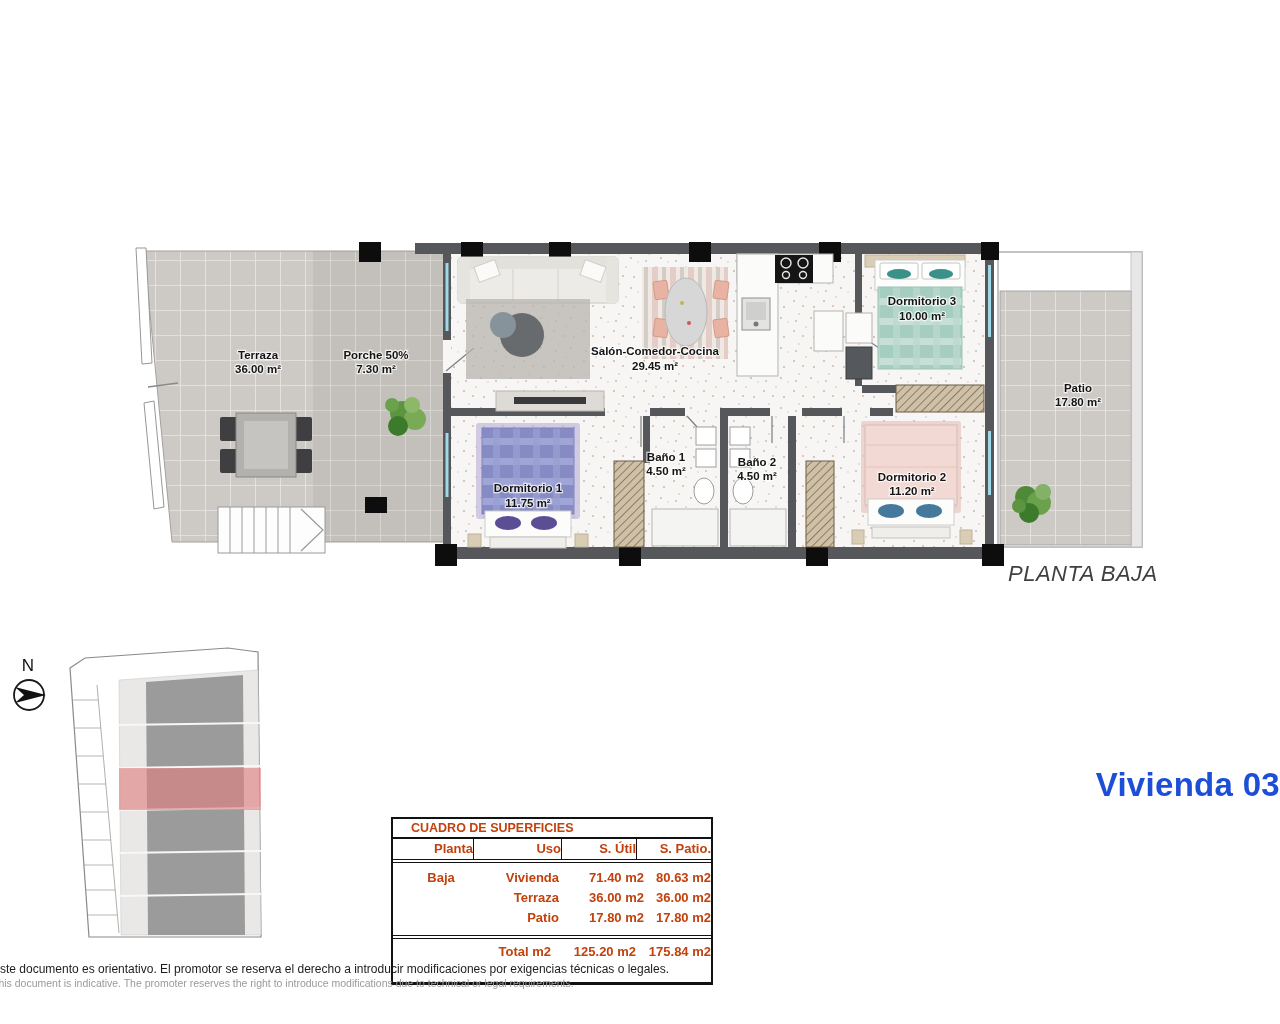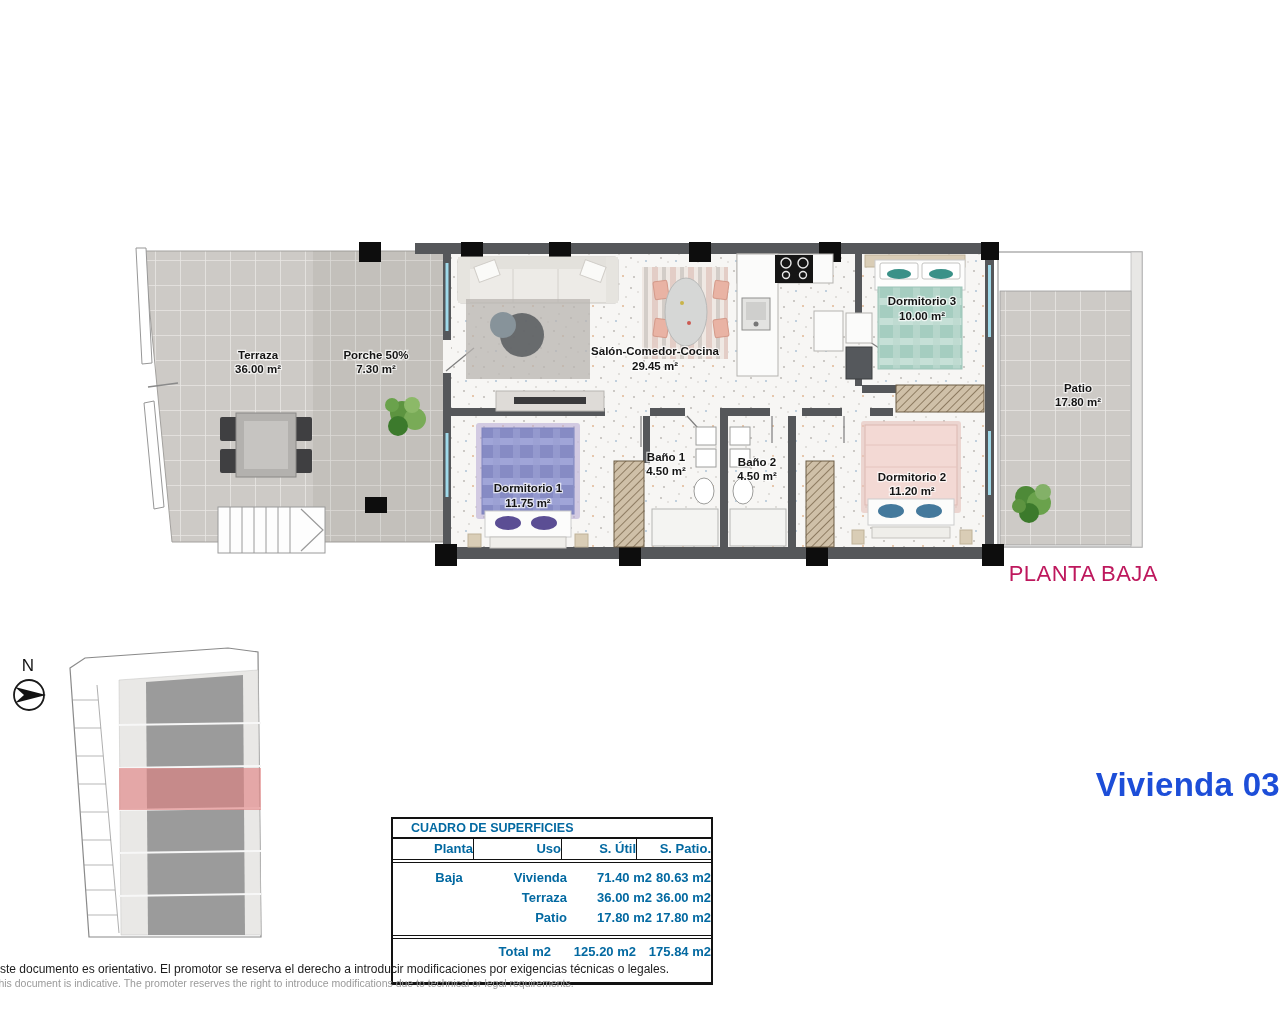--- a/index.html
+++ b/index.html
@@ -5,35 +5,35 @@
   html,body{margin:0;padding:0;background:#ffffff;width:1280px;height:1024px;
     overflow:hidden;font-family:"Liberation Sans",sans-serif;position:relative;}
   .abs{position:absolute;}
   
   svg text{font-family:"Liberation Sans",sans-serif;fill:#141414;text-anchor:middle;
     paint-order:stroke;stroke:rgba(255,255,255,0.72);stroke-width:2.4px;}
   text.rname{font-size:11.5px;font-weight:600;}
   text.rarea{font-size:11.5px;font-weight:700;}
   text.north{font-size:17px;font-weight:500;stroke:none;}
   
-  #planta-baja{left:1008px;top:561px;width:150px;text-align:right;
-    font-size:22px;font-weight:500;color:#be185d;letter-spacing:0.5px;}
+  #planta-baja{left:1008px;top:561px;width:150px;text-align:left;
+    font-size:22px;font-weight:500;color:#404040;letter-spacing:0.5px;font-style:italic;}
   
   #vivienda-title{right:0px;top:766px;font-size:33px;font-weight:600;
     letter-spacing:0.3px;white-space:nowrap;}
   
   #surf-table{left:391px;top:817px;width:318px;background:#fff;
-    border:2px solid #121212;border-bottom-width:3px;color:#0369a1;
+    border:2px solid #121212;border-bottom-width:3px;color:#c2410c;
     font-weight:700;font-size:13px;}
   .st-title{padding:2px 0 2px 18px;border-bottom:2px solid #121212;font-size:12.5px;}
   .st-grid{display:grid;grid-template-columns:80px 88px 75px 1fr;}
   .st-head > div{padding:2px 0 3px 0;text-align:right;}
   .st-head > div + div{border-left:1.5px solid #121212;}
   .st-dbl{height:2px;border-top:1.5px solid #121212;border-bottom:1.5px solid #121212;}
-  .st-body{padding:5px 0 7px 16px;}
+  .st-body{padding:5px 0 7px 8px;}
   .st-row{line-height:20px;}
   .c-planta{text-align:center;}
   .c-uso{text-align:right;padding-right:10px;}
   .c-num{text-align:right;}
   .st-total{padding:3px 0 20px 0;line-height:20px;}
   
   #footer{left:-8px;top:962px;white-space:nowrap;}
   #footer .f1{font-size:12px;color:#1c1c1c;}
   #footer .f2{font-size:10.5px;color:#9a9a9a;margin-top:1px;}
 </style>

